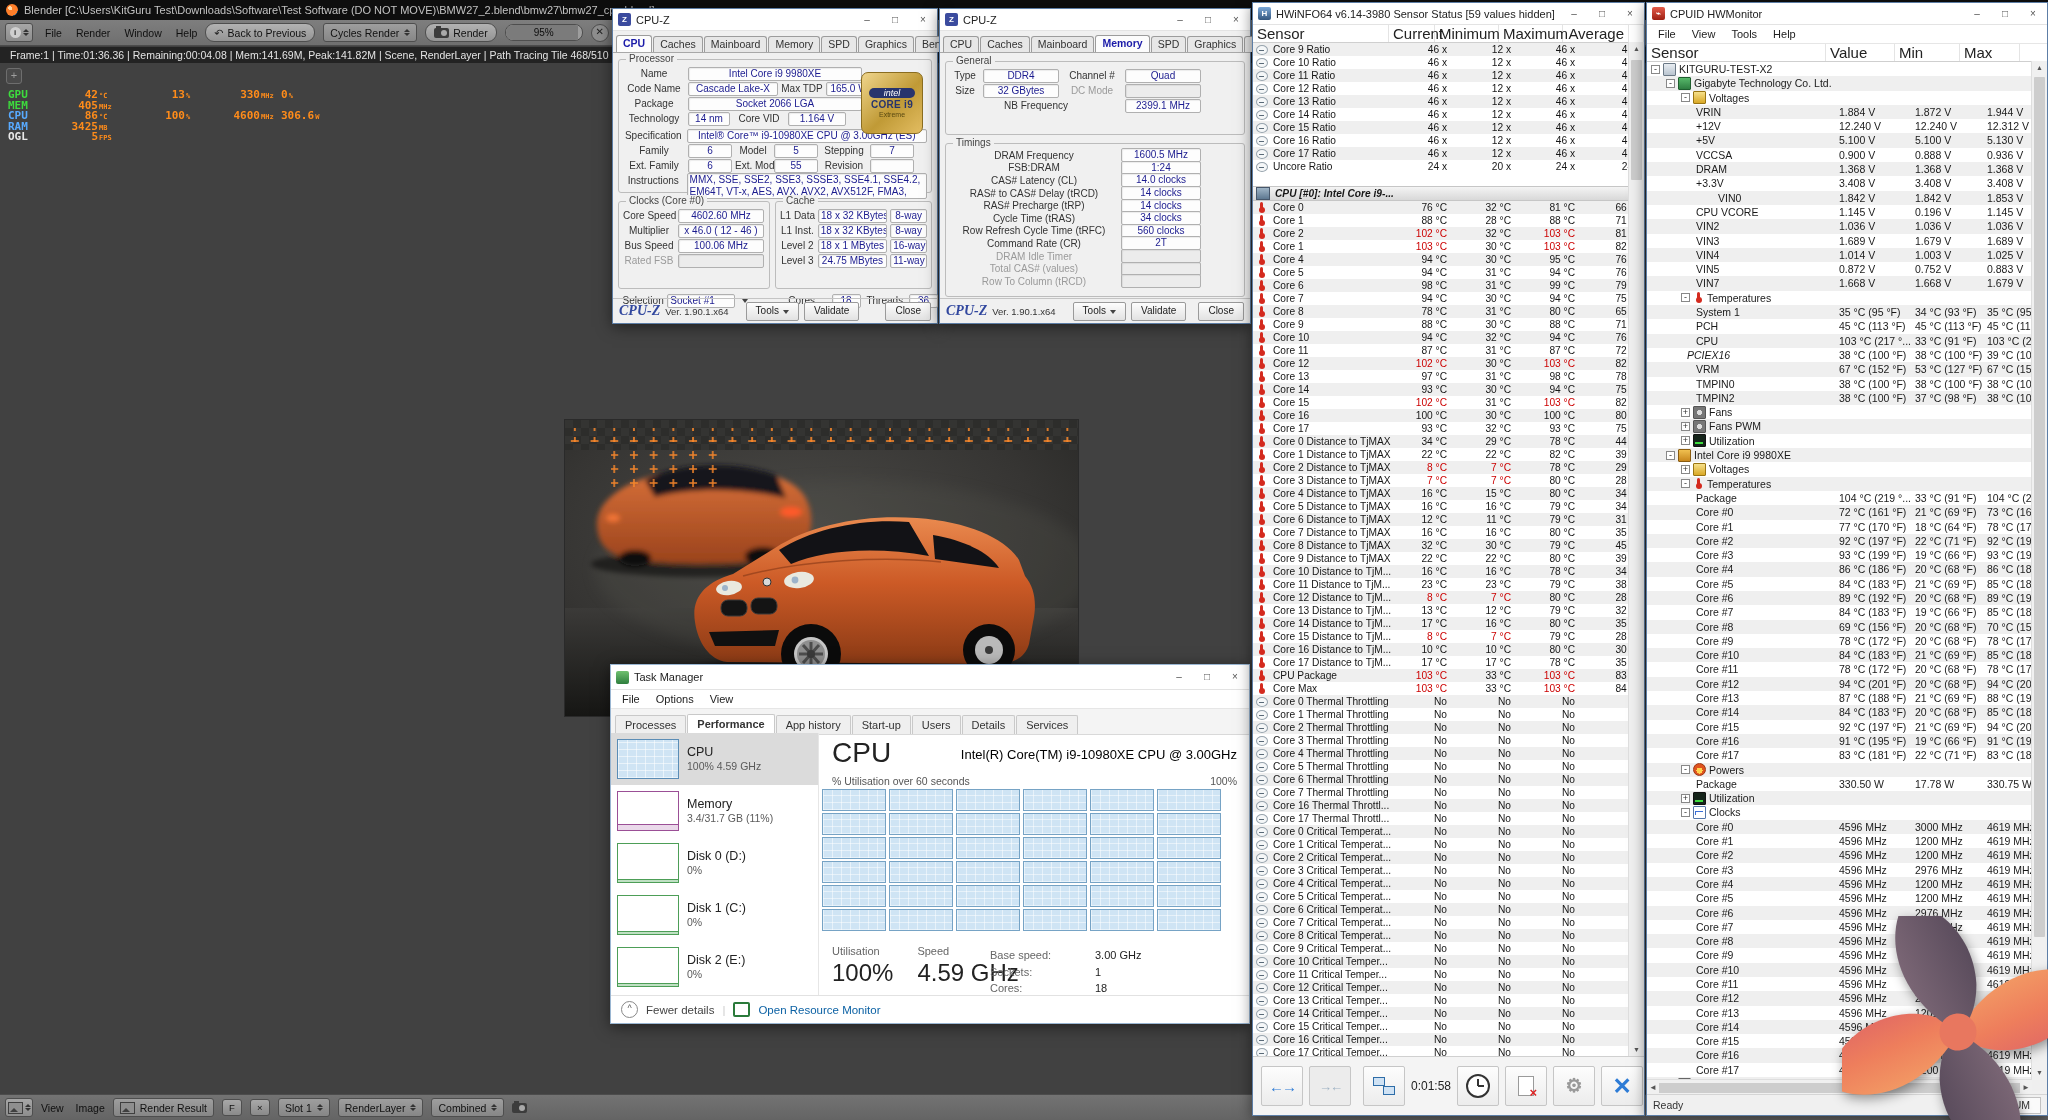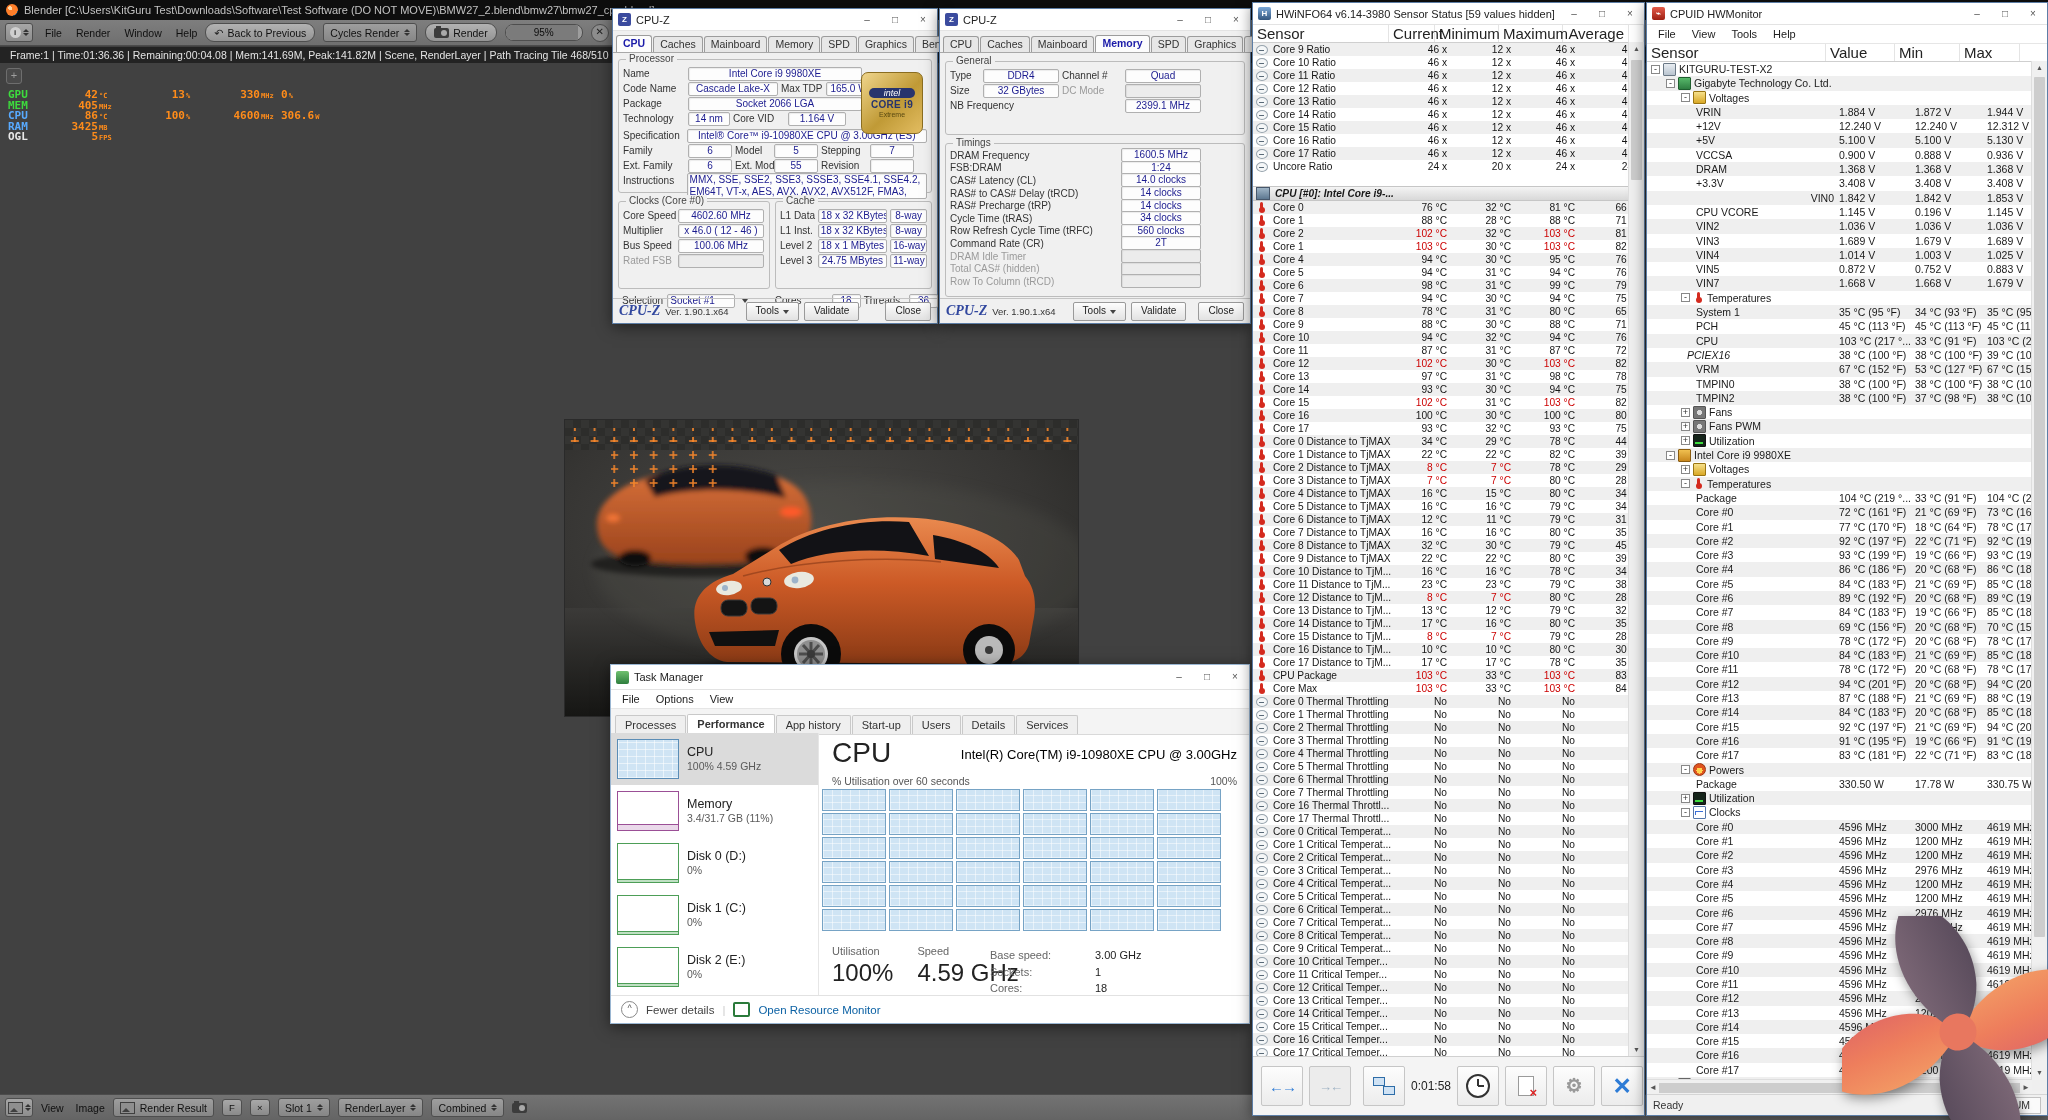--- a/index.html
+++ b/index.html
@@ -70,21 +70,21 @@
   .menubar span{padding:0 7px;font-size:11px;color:#222}
 
   
   .cpuz .tabs{display:flex;align-items:flex-end;height:19px;padding:2px 3px 0;border-bottom:1px solid #a8a8a8;background:#f0f0f0}
   .cpuz .tab{border:1px solid #9c9c9c;border-bottom:none;border-radius:3px 3px 0 0;background:#e7e7e7;
     padding:1px 6px 2px;margin-right:1px;font-size:10.5px;color:#333;white-space:nowrap}
   .cpuz .tab.active{background:#fcfcfc;color:#1a1aa8;font-weight:bold;padding-bottom:3px}
   .gbox{position:absolute;border:1px solid #bcbcbc;border-radius:3px}
   .gbox .cap{position:absolute;top:-7px;left:7px;background:#f0f0f0;padding:0 3px;font-size:10px;color:#444}
   .frow{display:flex;align-items:center;gap:3px;height:15px;padding:0 4px}
-  .lab{font-size:10px;color:#333;text-align:left;white-space:nowrap}
+  .lab{font-size:10px;color:#333;text-align:center;white-space:nowrap}
   .lab.dim,.fld.dim{color:#9a9a9a;background:#ececec}
   .fld{background:#fdfdfd;border:1px solid #b0b0b0;border-radius:2px;box-shadow:inset 1px 1px 1px rgba(0,0,0,.07);
     color:#1b1b8f;font-size:10px;height:12px;line-height:12px;text-align:center;white-space:nowrap;overflow:hidden;padding:0 2px;box-sizing:content-box}
   .badge{position:absolute;right:8px;top:12px;width:60px;height:60px;border-radius:7px;border:1px solid #8a6d20;
     background:linear-gradient(135deg,#efd58c,#c09a36 55%,#e3bd62);display:flex;flex-direction:column;align-items:center;justify-content:center;gap:1px}
   .badge .b1{font-size:9px;font-style:italic;color:#fff;background:#27346d;border-radius:8px;padding:0 15px}
   .badge .b2{font-size:10px;font-weight:bold;color:#27346d;letter-spacing:.3px}
   .badge .b3{font-size:7px;color:#5a4a12}
   .cpuz-footer{position:absolute;left:0;right:0;bottom:0;height:24px;border-top:1px solid #c4c4c4;
     display:flex;align-items:center;gap:5px;padding:0 6px}
@@ -619,21 +619,21 @@
           </div>
           <div class="frow" style="height: 12.6px;">
             <span class="lab" style="width: 168px; background: transparent;">Command Rate (CR)</span>
             <span class="fld" style="width: 74px;">2T</span>
           </div>
           <div class="frow" style="height: 12.6px;">
             <span class="lab dim" style="width: 168px; background: transparent;">DRAM Idle Timer</span>
             <span class="fld dim" style="width: 74px;"></span>
           </div>
           <div class="frow" style="height: 12.6px;">
-            <span class="lab dim" style="width: 168px; background: transparent;">Total CAS# (hidden)</span>
+            <span class="lab dim" style="width: 168px; background: transparent;">Total CAS# (values)</span>
             <span class="fld dim" style="width: 74px;"></span>
           </div>
           <div class="frow" style="height: 12.6px;">
             <span class="lab dim" style="width: 168px; background: transparent;">Row To Column (tRCD)</span>
             <span class="fld dim" style="width: 74px;"></span>
           </div>
         </div>
     </div>
 
     <div class="cpuz-footer">
@@ -1596,21 +1596,21 @@
         </div>
         <div class="hmrow r0">
           <span class="sens" style="padding-left: 49px;">
             <span>+3.3V</span>
           </span>
           <span class="vc">3.408 V</span>
           <span class="vm">3.408 V</span>
           <span class="vx">3.408 V</span>
         </div>
         <div class="hmrow r1">
-          <span class="sens" style="padding-left: 71px; justify-content: flex-end;">
+          <span class="sens" style="padding-left: 71px;">
             <span>VIN0</span>
           </span>
           <span class="vc">1.842 V</span>
           <span class="vm">1.842 V</span>
           <span class="vx">1.853 V</span>
         </div>
         <div class="hmrow r0">
           <span class="sens" style="padding-left: 49px;">
             <span>CPU VCORE</span>
           </span>

